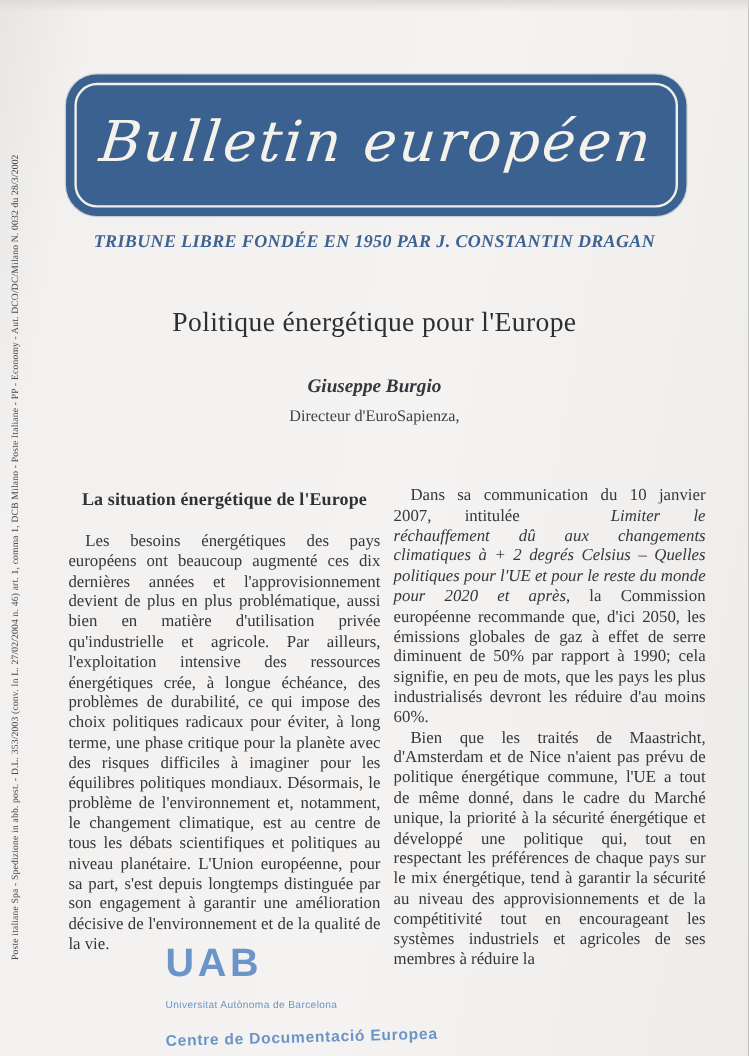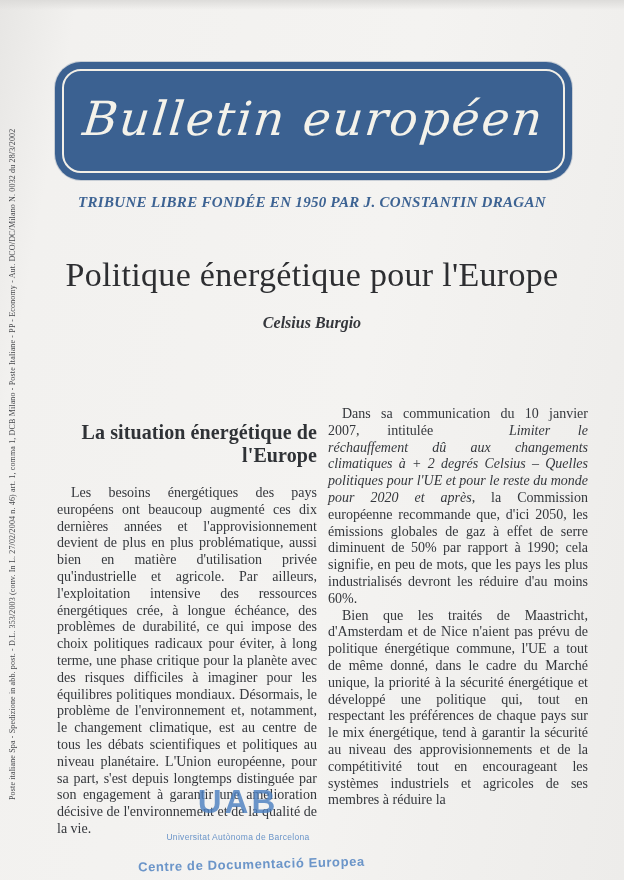--- a/index.html
+++ b/index.html
@@ -62,38 +62,38 @@
     text-align: center;
     font-weight: bold; font-style: italic;
     font-size: 15px; color: #3d6393; letter-spacing: 0.3px;
   }
 
   
   .article-title {
     position: absolute; top: 256px; left: 0; width: 100%;
     margin: 0; text-align: center;
     font-weight: normal;
-    font-size: 34px; color: #2d2e31;
+    font-size: 23px; color: #2d2e31;
     letter-spacing: 0.3px;
   }
 
   
   .author-block { position: absolute; top: 314px; left: 0; width: 100%; text-align: center; }
   .author-name { font-weight: bold; font-style: italic; font-size: 16px; color: #35373c; margin-bottom: 7px; }
   .author-role { font-size: 13.5px; line-height: 16.5px; color: #3e4248; }
 
   
   .columns {
     position: absolute; top: 406px; left: 57px; right: 36px;
     display: flex; gap: 11px;
   }
   .col { flex: 1; min-width: 0; }
   .col-heading {
-    text-align: right; font-weight: bold; font-size: 20px;
-    color: #2f3236; margin: 15px 0 18px 0; letter-spacing: 0.1px;
+    text-align: center; font-weight: bold; font-size: 15px;
+    color: #2f3236; margin: 3px 0 18px 0; letter-spacing: 0.1px;
   }
   .body-p {
     margin: 0;
     font-size: 14px; line-height: 16.8px;
     text-align: justify;
     text-indent: 14px;
     color: #34373c;
     hyphens: auto; -webkit-hyphens: auto;
   }
   .body-p em { font-style: italic; margin-left: 48px; }
@@ -103,21 +103,20 @@
     position: absolute; left: 8px; top: 800px;
     transform: rotate(-90deg); transform-origin: 0 0;
     white-space: nowrap;
     font-size: 8px; letter-spacing: 0.15px;
     color: #46484c;
   }
 
   
   .stamp {
     position: absolute; left: 138px; top: 786px; width: 200px;
-    text-align: center;
     font-family: "Liberation Sans", sans-serif;
     color: rgba(77, 128, 192, 0.82);
     filter: blur(0.3px);
   }
   .stamp-uab {
     font-weight: bold; font-size: 33px; line-height: 32px; letter-spacing: 3px;
   }
   .stamp-univ { font-size: 8.5px; letter-spacing: 0.3px; margin-top: 14px; white-space: nowrap; }
   .stamp-centre {
     font-weight: bold; font-size: 13px; letter-spacing: 0.6px;
@@ -135,21 +134,22 @@
     <div class="logo-inner">
       <span class="logo-text">Bulletin européen</span>
     </div>
   </div>
 
   <div class="tagline">TRIBUNE LIBRE FONDÉE EN 1950 PAR J. CONSTANTIN DRAGAN</div>
 
   <h1 class="article-title">Politique énergétique pour l'Europe</h1>
 
   <div class="author-block">
-    <div class="author-name">Celsius Burgio</div>
+    <div class="author-name">Giuseppe Burgio</div>
+    <div class="author-role">Directeur d'EuroSapienza,</div>
   </div>
 
   <div class="columns">
     <div class="col">
       <div class="col-heading">La situation énergétique de l'Europe</div>
       <p class="body-p">Les besoins énergétiques des pays européens ont beaucoup augmenté ces dix dernières années et l'approvisionnement devient de plus en plus problématique, aussi bien en matière d'utilisation privée qu'industrielle et agricole. Par ailleurs, l'exploitation intensive des ressources énergétiques crée, à longue échéance, des problèmes de durabilité, ce qui impose des choix politiques radicaux pour éviter, à long terme, une phase critique pour la planète avec des risques difficiles à imaginer pour les équilibres politiques mondiaux. Désormais, le problème de l'environnement et, notamment, le changement climatique, est au centre de tous les débats scientifiques et politiques au niveau planétaire. L'Union européenne, pour sa part, s'est depuis longtemps distinguée par son engagement à garantir une amélioration décisive de l'environnement et de la qualité de la vie.</p>
     </div>
     <div class="col">
       <p class="body-p"><span>Dans sa communication du 10 janvier 2007, intitulée </span><em>Limiter le réchauffement dû aux changements climatiques à + 2 degrés Celsius – Quelles politiques pour l'UE et pour le reste du monde pour 2020 et après</em><span>, la Commission européenne recommande que, d'ici 2050, les émissions globales de gaz à effet de serre diminuent de 50% par rapport à 1990; cela signifie, en peu de mots, que les pays les plus industrialisés devront les réduire d'au moins 60%.</span></p>
       <p class="body-p">Bien que les traités de Maastricht, d'Amsterdam et de Nice n'aient pas prévu de politique énergétique commune, l'UE a tout de même donné, dans le cadre du Marché unique, la priorité à la sécurité énergétique et développé une politique qui, tout en respectant les préférences de chaque pays sur le mix énergétique, tend à garantir la sécurité au niveau des approvisionnements et de la compétitivité tout en encourageant les systèmes industriels et agricoles de ses membres à réduire la</p>

